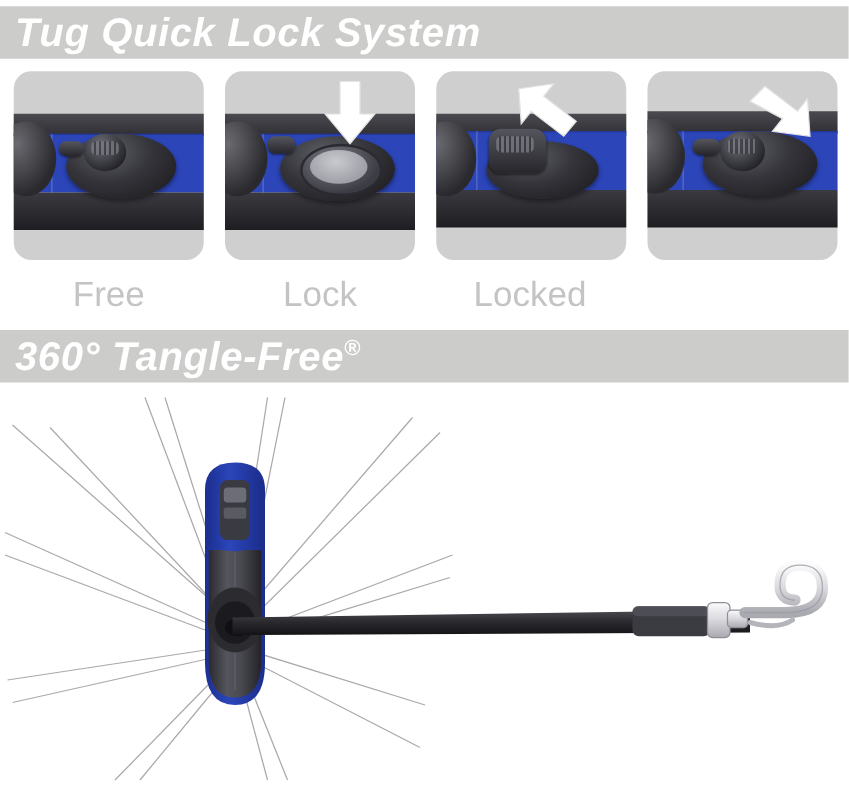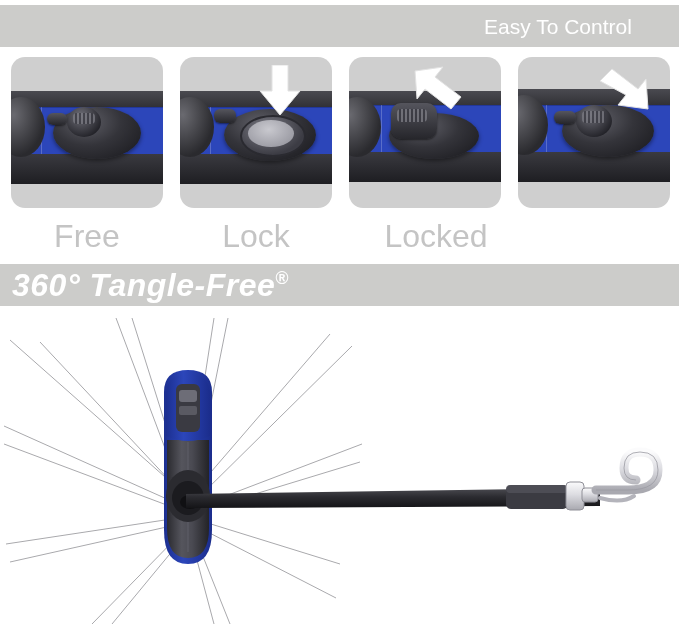--- a/index.html
+++ b/index.html
@@ -53,36 +53,36 @@
   .knob{position:absolute;border-radius:50%;
       background:radial-gradient(circle at 40% 30%,#6e6e77,#232329 75%);}
 
   
   .arrow{position:absolute;}
   .arrow svg{display:block;}
 
   
   #label-row{position:absolute;top:220px;left:0;width:679px;height:32px;}
   .panel-label{position:absolute;top:0;width:152px;text-align:center;
-      font-size:32px;color:#c4c4c4;line-height:32px;white-space:nowrap;}
+      font-size:28px;color:#c4c4c4;line-height:32px;white-space:nowrap;}
   #label-0{left:11px;}
   #label-1{left:180px;}
-  #label-2{left:360px;}
+  #label-2{left:348px;}
   #label-3{left:518px;}
 
   
   #tangle-stage{position:absolute;top:312px;left:0;width:679px;height:316px;
       background:#fff;overflow:hidden;}
   #tangle-stage svg{display:block;width:679px;height:316px;}
 </style>
 </head>
 <body>
 
 <div class="banner" id="banner-1">
-  <div class="banner-sub">Easy To Control</div>
+  <div class="banner-title">Tug Quick Lock System</div>
 </div>
 
 <div id="panel-row">
 
   <div class="panel" id="panel-0">
     <div class="art">
       <div class="band-dark-top" style="top:34px;"></div>
       <div class="band" style="top:50px;"></div>
       <div class="band-dark-bot" style="top:97px;"></div>
       <div class="seam" style="left:30px;top:50px;"></div>

